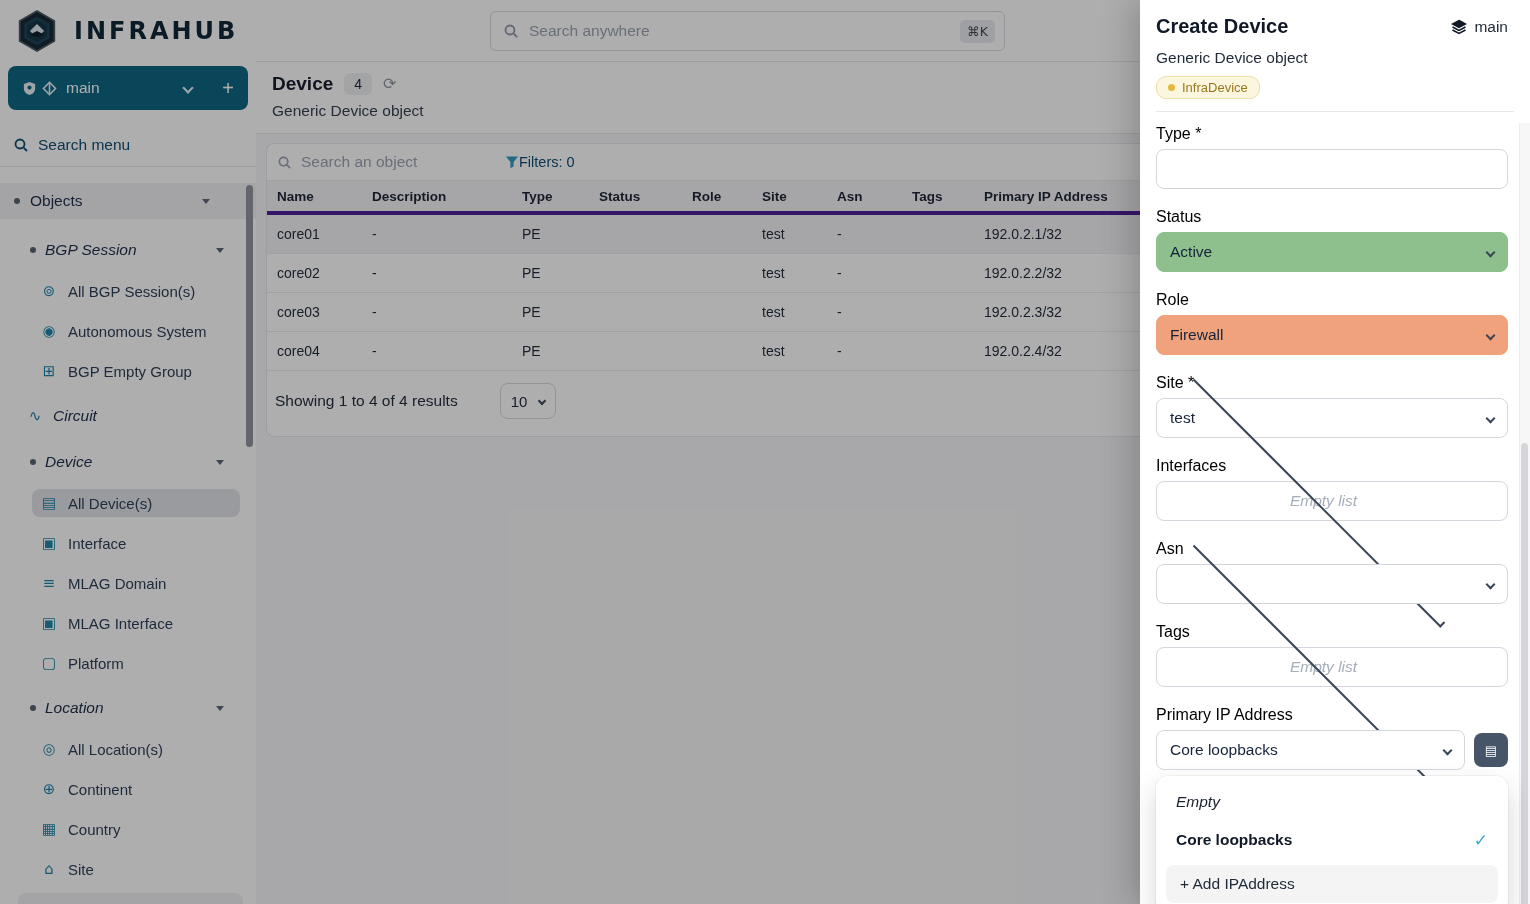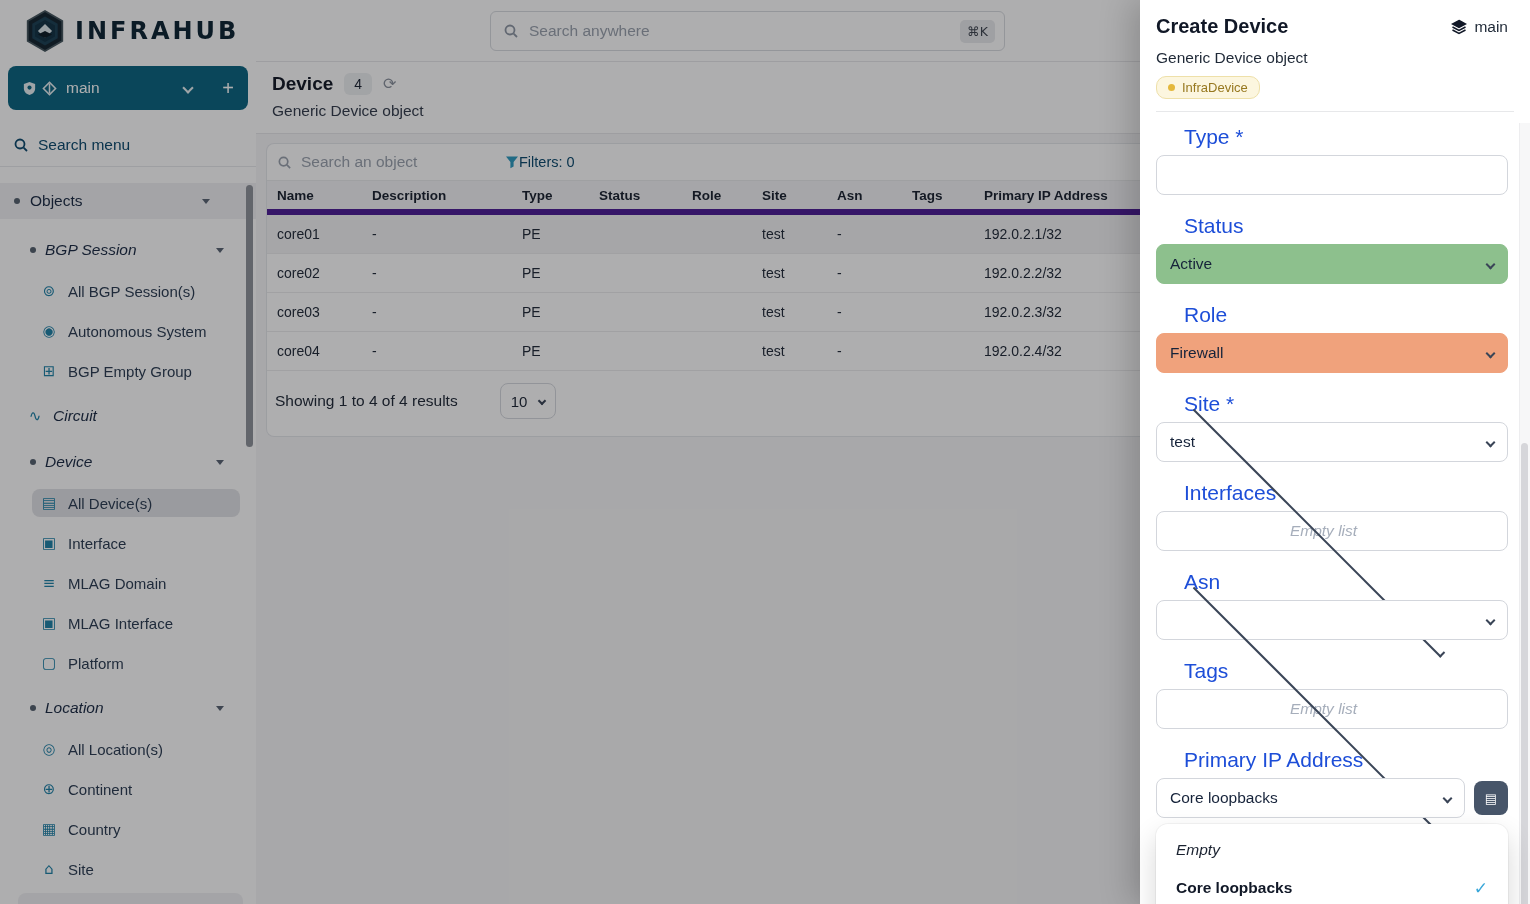--- a/index.html
+++ b/index.html
@@ -8,21 +8,21 @@
 
   
   .chev { width:8px; height:8px; border-right:2px solid #3a4557; border-bottom:2px solid #3a4557; transform:rotate(45deg); display:inline-block; flex:none; }
   .chev.white { border-color:#e9f1f4; }
   .tri { width:0; height:0; border-left:4.5px solid transparent; border-right:4.5px solid transparent; border-top:5.5px solid #5a6574; display:inline-block; flex:none; }
   .bullet { width:6px; height:6px; border-radius:50%; background:#55616f; display:inline-block; flex:none; }
   .ic { flex:none; }
 
   
   #sidebar { position:absolute; left:0; top:0; width:256px; height:904px; background:#ffffff; z-index:1; }
-  .logo-row { display:flex; align-items:center; gap:10px; padding:9px 0 9px 25px; }
+  .logo-row { display:flex; align-items:center; gap:17px; padding:9px 0 9px 17px; }
   .logo-text { font-size:24px; font-weight:800; letter-spacing:3px; color:#0d2433; font-family:"DejaVu Sans", sans-serif; }
   .branch-btn { margin:4px 8px 0 8px; height:44px; background:#0b6581; border-radius:8px; color:#fff; display:flex; align-items:center; padding:0 14px; }
   .branch-btn .lbl { font-size:15.5px; margin-left:9px; }
   .branch-btn .plus { font-size:20px; font-weight:400; margin-left:16px; line-height:1; }
   .search-menu { display:flex; align-items:center; gap:9px; margin-top:14px; padding:12px 13px; border-bottom:1px solid #e8e9ec; color:#0c4a6e; }
   .search-menu span { font-size:15.5px; }
   #nav { padding-top:8px; }
   .nav-section { height:36px; display:flex; align-items:center; padding:0 14px; background:#f1f1f3; color:#1b2b44; font-size:15.5px; gap:10px; margin-top:8px; }
   .nav-group { height:30px; display:flex; align-items:center; padding-left:30px; color:#1b2b44; font-size:15.5px; gap:9px; margin:16px 0 12px 0;font-style:italic; }
   .nav-item { height:28px; display:flex; align-items:center; padding-left:40px; gap:10px; color:#2c3d53; font-size:15px; margin:12px 0; }
@@ -44,21 +44,21 @@
   .page-title { font-size:19px; font-weight:700; color:#121826; }
   .count-badge { background:#eef0f2; border-radius:6px; padding:3px 10px; font-size:14px; color:#1c2534; }
   .refresh { color:#8a919d; font-size:16px; font-family:"DejaVu Sans", sans-serif; line-height:1; }
   .page-sub { margin-top:7px; font-size:15.5px; color:#333c4c; }
   .card { margin:9px 0 0 10px; background:#fff; border:1px solid #e5e7eb; border-right:none; border-radius:8px 0 0 8px; }
   .card-search { display:flex; align-items:center; padding:0 10px; height:37px; border-bottom:1px solid #e9eaec; }
   .card-search input { border:none; outline:none; width:190px; margin-left:9px; font-size:15.5px; font-family:inherit; background:transparent; color:#16233a; }
   .card-search input::placeholder { color:#9aa2ae; }
   .filters-lbl { font-size:14.5px; color:#0c4a6e; }
   .thead, .trow { display:grid; grid-template-columns:95px 150px 77px 93px 70px 75px 75px 72px 1fr; align-items:center; }
-  .thead { background:#f3f4f6; height:34px; font-size:13.5px; font-weight:700; color:#1a2230; border-bottom:6px solid #4c1d95; }
+  .thead { background:#f3f4f6; height:34px; font-size:13.5px; font-weight:700; color:#1a2230; border-bottom:4px solid #4c1d95; }
   .thead > div, .trow > div { padding-left:10px; white-space:nowrap; overflow:hidden; }
   .trow { height:39px; font-size:14px; color:#222b39; border-bottom:1px solid #ececee; }
   .trow.hov { background:#f4f4f5; }
   .tfoot { display:flex; align-items:center; padding:12px 0 17px 8px; font-size:15.5px; color:#212a38; }
   .page-size { margin-left:42px; width:56px; height:36px; border:1px solid #d6d9de; border-radius:8px; display:flex; align-items:center; justify-content:space-between; padding:0 10px; font-size:15px; color:#1c2534; background:#fff; }
   .page-size .chev { width:6px; height:6px; }
 
   
   .overlay { position:absolute; inset:0; background:rgba(10,10,12,0.33); z-index:40; }
 
@@ -69,21 +69,21 @@
   .drawer-head { padding:15px 16px 0 16px; }
   .dh-row { display:flex; align-items:center; justify-content:space-between; }
   .drawer-title { font-size:20px; font-weight:700; color:#111827; }
   .dh-branch { display:flex; align-items:center; gap:7px; font-size:15.5px; color:#1f2937; margin-right:6px; }
   .drawer-sub { margin-top:11px; font-size:15.5px; color:#1f2937; }
   .kind-badge { margin-top:9px; display:inline-flex; align-items:center; gap:7px; padding:3px 11px; background:#fcf6df; border:1px solid #eee0a9; border-radius:10px; font-size:13px; color:#97781f; }
   .kind-badge .dot { width:7px; height:7px; border-radius:50%; background:#e4b83c; }
   .drawer-divider { margin-top:12px; border-bottom:1px solid #e7e8ea; }
   .drawer-body { padding:13px 22px 0 16px; position:relative; }
   .field { margin-bottom:19px; }
-  .f-label { font-size:21px; color:#1d4ed8; margin-bottom:6px;margin-left:28px; }
+  .f-label { font-size:16px; color:#000000; margin-bottom:6px; }
   .f-control { position:relative; height:40px; border:1px solid #d3d6dc; border-radius:8px; background:#fff; display:flex; align-items:center; padding:0 30px 0 13px; font-size:15.5px; color:#16233a; }
   .f-control .chev { position:absolute; right:13px; width:7px; height:7px; }
   .f-control.green { background:#8dc08d; border-color:#8dc08d; }
   .f-control.orange { background:#f0a27c; border-color:#f0a27c; }
   .f-control.centered span { width:100%; text-align:center; font-style:italic; color:#a6aebb; }
   .f-input { width:100%; height:40px; border:1px solid #d3d6dc; border-radius:8px; padding:0 13px; font-size:15.5px; font-family:inherit; color:#16233a; outline:none; }
   .ip-row { display:flex; align-items:center; gap:9px; }
   .ip-row .f-control { flex:1; }
   .pool-btn { width:34px; height:34px; flex:none; background:#475569; border-radius:8px; color:#fff; display:flex; align-items:center; justify-content:center; font-size:13px; font-family:"DejaVu Sans", sans-serif; }
   .ip-dropdown { position:relative; z-index:3; margin-top:6px; background:#fff; border-radius:12px; box-shadow:0 12px 28px rgba(0,0,0,0.16), 0 0 0 1px rgba(0,0,0,0.04); padding:7px 6px 6px 6px; }

